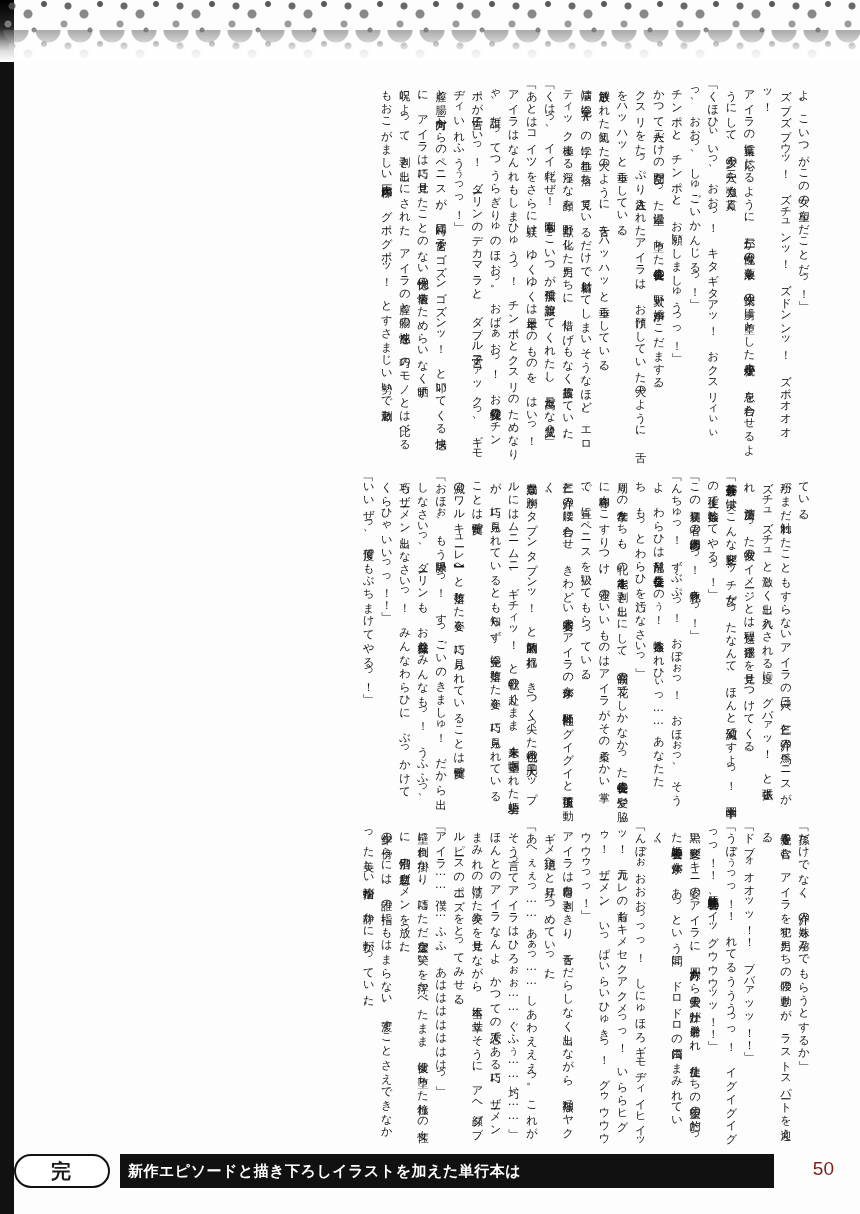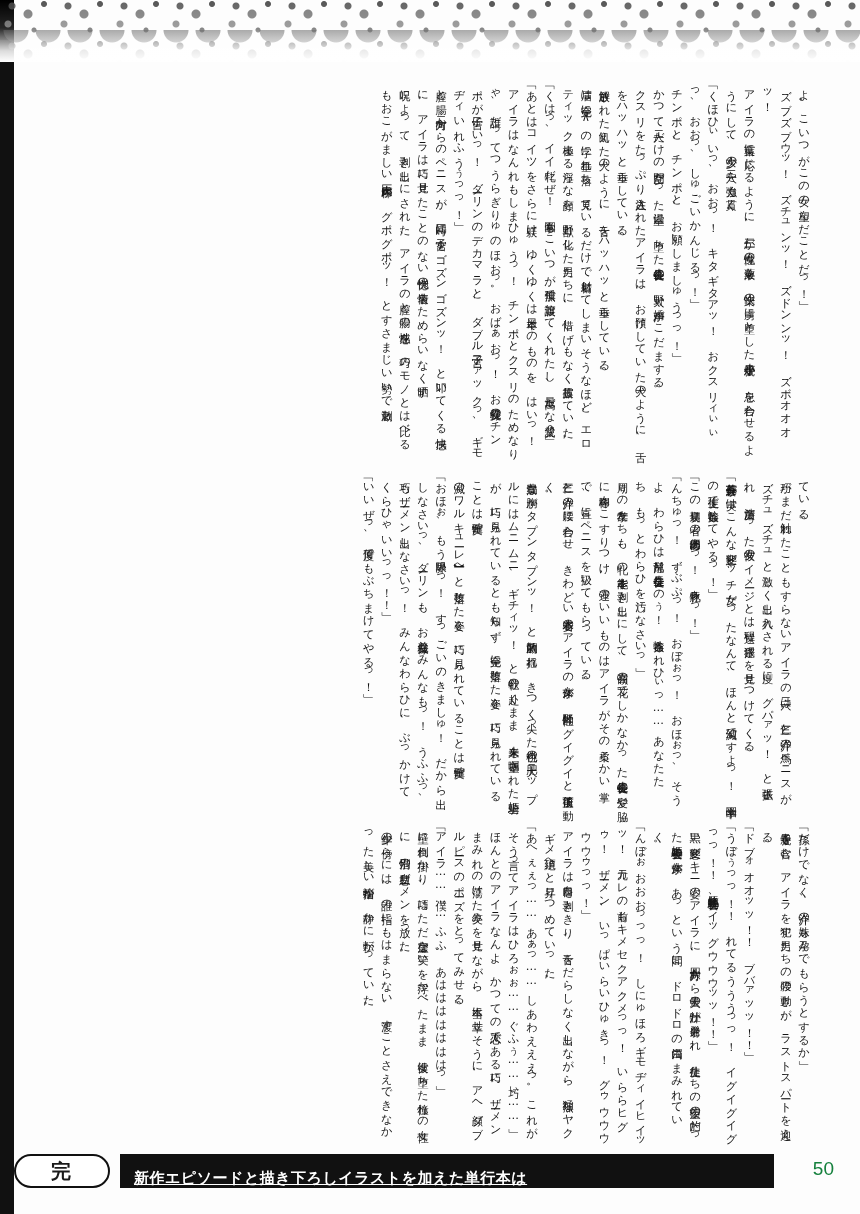--- a/index.html
+++ b/index.html
@@ -116,45 +116,44 @@
     font-weight: 700;
     letter-spacing: 2px;
     margin-right: 10px;
     box-sizing: border-box;
   }
   .promo {
     flex: 1;
     background: #111;
     color: #fff;
     display: flex;
-    align-items: flex-end;
-    padding: 0 14px;
+    align-items: center;
+    padding: 0 8px;
     box-sizing: border-box;
     font-size: 15px;
     letter-spacing: 0.5px;
     white-space: nowrap;
     overflow: hidden;
-    text-decoration: underline;
   }
   .promo .promo-lead {
     font-weight: 600;
   }
   .promo .promo-strong {
     font-size: 19px;
     font-weight: 800;
     margin-left: 4px;
     letter-spacing: 0;
   }
   .page-number {
     position: absolute;
     right: 26px;
     bottom: 34px;
     font-size: 19px;
     font-family: "Liberation Sans", sans-serif;
-    color: #15803d;
+    color: #7f1d1d;
   }
 </style>
 </head>
 <body>
 
 <div class="page">
 
   <div class="spine">
     <div class="spine-top"></div>
   </div>

